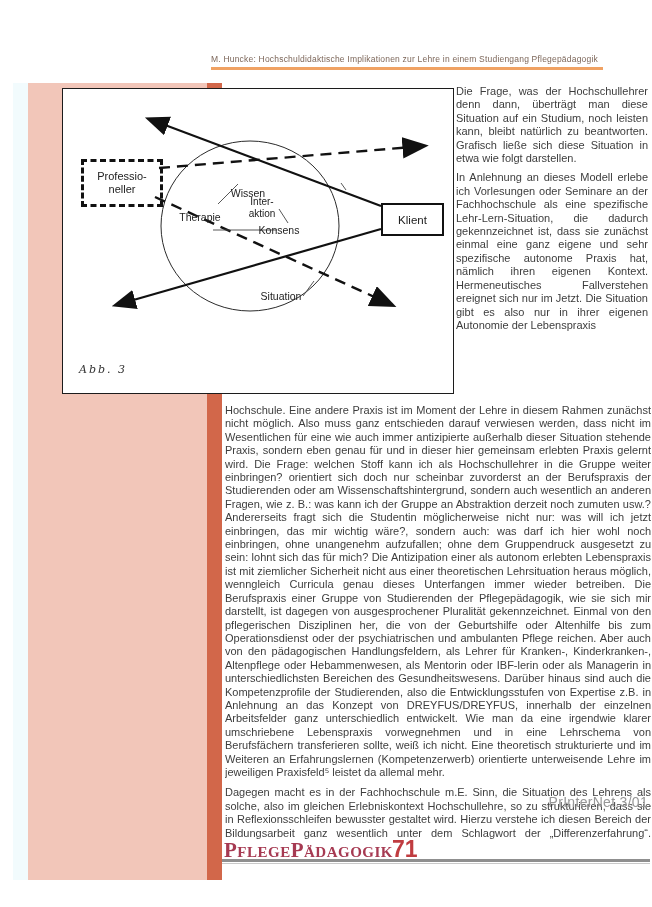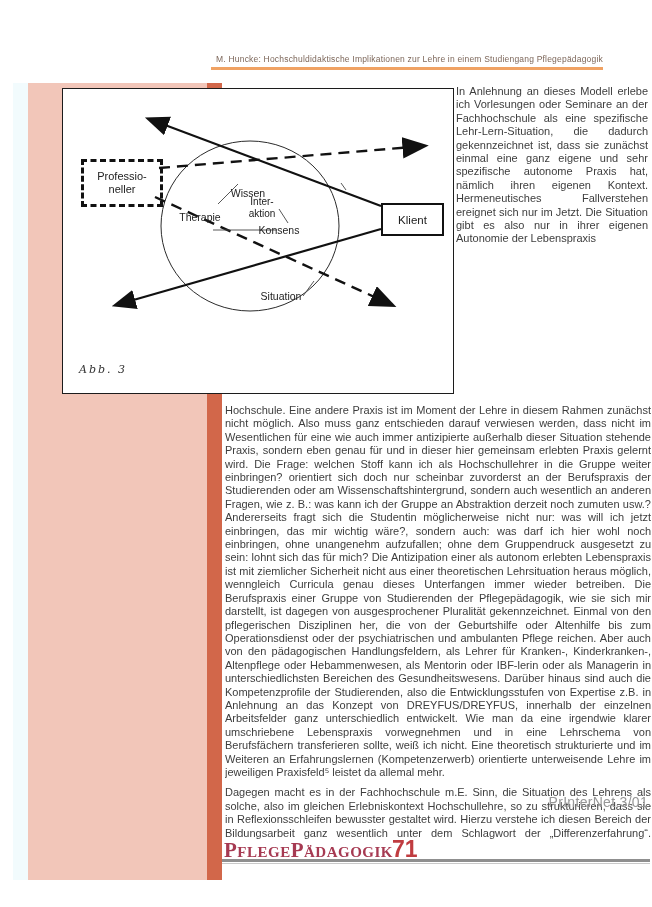--- a/index.html
+++ b/index.html
@@ -8,21 +8,21 @@
     font-family:"Liberation Sans", sans-serif;overflow:hidden;
   }
   
   .edge-strip{position:absolute;left:13px;top:83px;width:15px;height:797px;background:#f2fbfd;}
   .band-pink{position:absolute;left:28px;top:83px;width:179px;height:797px;background:#f2c6b9;}
   .band-dark{position:absolute;left:207px;top:83px;width:15px;height:797px;background:#d2674a;}
 
   
   .running-head{
     position:absolute;left:211px;top:54px;width:392px;
-    font-size:8.5px;letter-spacing:.2px;color:#7d675a;text-align:right;
+    font-size:8.5px;letter-spacing:.2px;color:#7d675a;text-align:left;
     border-bottom:3px solid #f0a263;padding-bottom:3px;
   }
 
   
   .figure{
     position:absolute;left:62px;top:88px;width:390px;height:304px;
     background:#ffffff;border:1px solid #1c1c1c;z-index:2;
   }
   .figure svg{position:absolute;left:0;top:0;}
   .diagram-label{position:absolute;color:#222;font-size:10.5px;text-align:center;line-height:11.5px;}
@@ -122,20 +122,21 @@
     <span>aktion</span>
   </div>
   <div class="diagram-label" style="left:113px;top:123px;width:48px;">Therapie</div>
   <div class="diagram-label" style="left:192px;top:136px;width:48px;">Konsens</div>
   <div class="diagram-label" style="left:190px;top:202px;width:56px;">Situation</div>
 
   <div class="fig-caption">Abb. 3</div>
 </div>
 
 <div class="col-right">
+  <p class="para">Die Frage, was der Hochschullehrer denn dann, überträgt man diese Situation auf ein Studium, noch leisten kann, bleibt natürlich zu beantworten. Grafisch ließe sich diese Situation in etwa wie folgt darstellen.</p>
   <p class="para">In Anlehnung an dieses Modell erlebe ich Vorlesungen oder Seminare an der Fachhochschule als eine spezifische Lehr-Lern-Situation, die dadurch gekennzeichnet ist, dass sie zunächst einmal eine ganz eigene und sehr spezifische autonome Praxis hat, nämlich ihren eigenen Kontext. Hermeneutisches Fallverstehen ereignet sich nur im Jetzt. Die Situation gibt es also nur in ihrer eigenen Autonomie der Lebenspraxis</p>
 </div>
 
 <div class="main-text">
   <p class="para" style="margin-bottom:7px;">Hochschule. Eine andere Praxis ist im Moment der Lehre in diesem Rahmen zunächst nicht möglich. Also muss ganz entschieden darauf verwiesen werden, dass nicht im Wesentlichen für eine wie auch immer antizipierte außerhalb dieser Situation stehende Praxis, sondern eben genau für und in dieser hier gemeinsam erlebten Praxis gelernt wird. Die Frage: welchen Stoff kann ich als Hochschullehrer in die Gruppe weiter einbringen? orientiert sich doch nur scheinbar zuvorderst an der Berufspraxis der Studierenden oder am Wissenschaftshintergrund, sondern auch wesentlich an anderen Fragen, wie z. B.: was kann ich der Gruppe an Abstraktion derzeit noch zumuten usw.? Andererseits fragt sich die Studentin möglicherweise nicht nur: was will ich jetzt einbringen, das mir wichtig wäre?, sondern auch: was darf ich hier wohl noch einbringen, ohne unangenehm aufzufallen; ohne dem Gruppendruck ausgesetzt zu sein: lohnt sich das für mich? Die Antizipation einer als autonom erlebten Lebenspraxis ist mit ziemlicher Sicherheit nicht aus einer theoretischen Lehrsituation heraus möglich, wenngleich Curricula genau dieses Unterfangen immer wieder betreiben. Die Berufspraxis einer Gruppe von Studierenden der Pflegepädagogik, wie sie sich mir darstellt, ist dagegen von ausgesprochener Pluralität gekennzeichnet. Einmal von den pflegerischen Disziplinen her, die von der Geburtshilfe oder Altenhilfe bis zum Operationsdienst oder der psychiatrischen und ambulanten Pflege reichen. Aber auch von den pädagogischen Handlungsfeldern, als Lehrer für Kranken-, Kinderkranken-, Altenpflege oder Hebammenwesen, als Mentorin oder IBF-lerin oder als Managerin in unterschiedlichsten Bereichen des Gesundheitswesens. Darüber hinaus sind auch die Kompetenzprofile der Studierenden, also die Entwicklungsstufen von Expertise z.B. in Anlehnung an das Konzept von DREYFUS/DREYFUS, innerhalb der einzelnen Arbeitsfelder ganz unterschiedlich entwickelt. Wie man da eine irgendwie klarer umschriebene Lebenspraxis vorwegnehmen und in eine Lehrschema von Berufsfächern transferieren sollte, weiß ich nicht. Eine theoretisch strukturierte und im Weiteren an Erfahrungslernen (Kompetenzerwerb) orientierte unterweisende Lehre im jeweiligen Praxisfeld⁵ leistet da allemal mehr.</p>
   <p class="para">Dagegen macht es in der Fachhochschule m.E. Sinn, die Situation des Lehrens als solche, also im gleichen Erlebniskontext Hochschullehre, so zu strukturieren, dass sie in Reflexionsschleifen bewusster gestaltet wird. Hierzu verstehe ich diesen Bereich der Bildungsarbeit ganz wesentlich unter dem Schlagwort der „Differenzerfahrung“. Differenzen weiten den Blick auf Neu-</p>
 </div>
 
 <div class="footer-brand">PflegePädagogik</div>
 <div class="footer-page">71</div>

